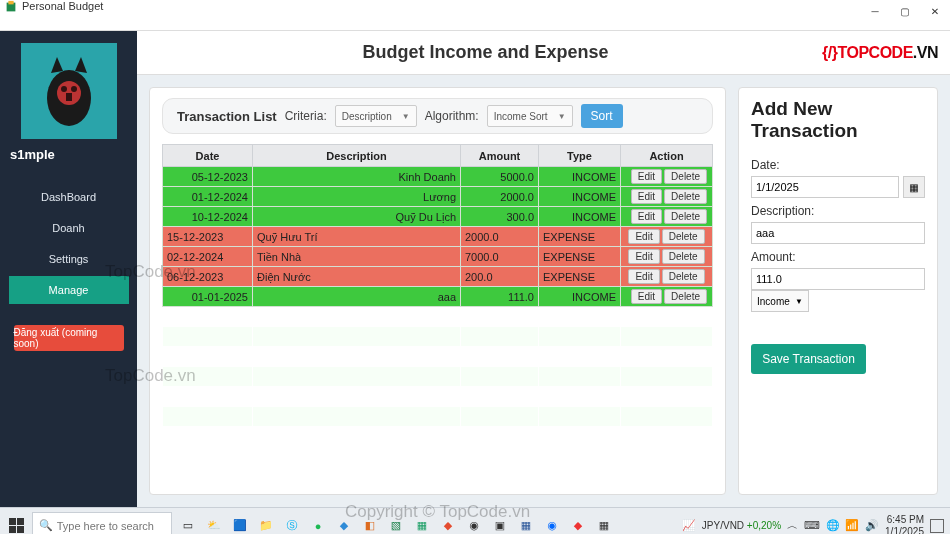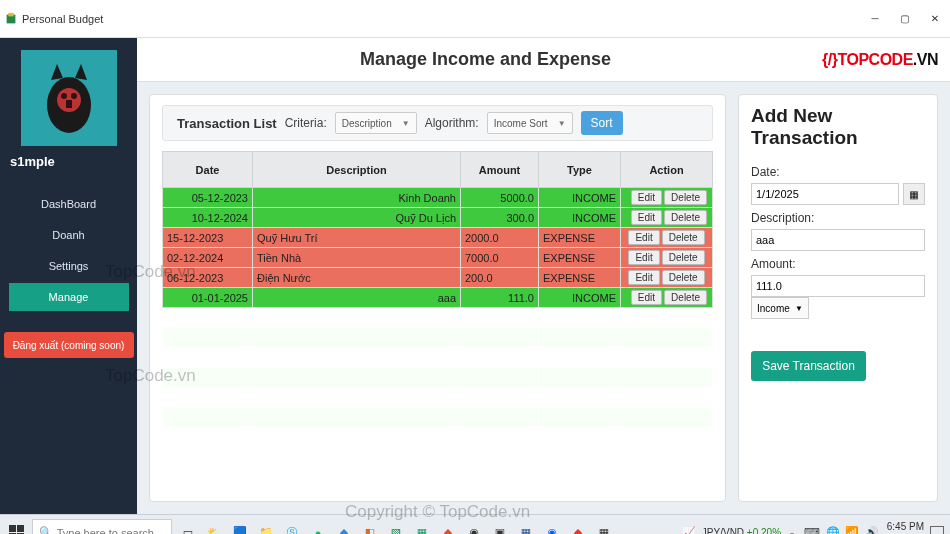--- a/index.html
+++ b/index.html
@@ -1,52 +1,52 @@
 <!DOCTYPE html>
 <html><head>
 <meta charset="utf-8">
 <style>
 * { box-sizing: border-box; margin: 0; padding: 0; font-family: "Segoe UI", Arial, sans-serif; }
 body { width: 950px; height: 534px; overflow: hidden; background: #fff; font-size: 12px; }
 
-.titlebar { height: 38px; background: #fff; display: flex; align-items: center; border-bottom: 1px solid #ddd; }
+.titlebar { height: 31px; background: #fff; display: flex; border-bottom: 1px solid #ddd; }
 .titlebar .icon { width: 14px; height: 14px; margin: 0 4px; }
 .titlebar .title { font-size: 11px; color: #333; flex: 1; }
 .titlebar .winbtn { width: 30px; height: 22px; display: flex; align-items: center; justify-content: center; font-size: 10px; color: #333; }
 
 .app { display: flex; height: 476px; background: #eaeff3; }
 
 .sidebar { width: 137px; background: #1f2a3a; display: flex; flex-direction: column; align-items: center; }
 .avatar-box { width: 96px; height: 96px; background: #2aa4aa; margin-top: 12px; display:flex;align-items:center;justify-content:center;}
 .avatar-box svg { width: 60px; height: 76px; }
 .username { color: #fff; font-weight: bold; font-size: 13px; margin-top: 8px; margin-bottom: 18px; align-self: flex-start; padding-left: 10px;}
 .nav-item { width: 120px; height: 28px; color: #dfe6ee; font-size: 11px; display: flex; align-items: center; justify-content: center; margin: 3px 0; }
 .nav-item.active { background: #16a085; color: #fff; }
-.logout { width: 130px; height: 26px; background: #e74c3c; color: #fff; font-size: 10px; display:flex;align-items:center;justify-content:center;border-radius:3px; margin-top: 18px; }
+.logout { width: 110px; height: 26px; background: #e74c3c; color: #fff; font-size: 10px; display:flex;align-items:center;justify-content:center;border-radius:3px; margin-top: 18px; }
 
 .main { flex: 1; display: flex; flex-direction: column; }
 .main-header { display: flex; align-items: center; height: 44px; padding: 0 12px; background: #fff; border-bottom: 1px solid #ddd;}
 .main-header h1 { flex: 1; text-align: center; font-size: 18px; font-weight: bold; color: #333; }
 .logo { font-weight: 900; font-size: 16px; color: #111; letter-spacing: -0.5px;}
 .logo .red { color: #e60012; }
 .logo .brk { color: #e60012; font-weight:900;}
 
 .content { flex: 1; display: flex; gap: 12px; padding: 12px; }
 
 .panel { background: #fff; border: 1px solid #ddd; border-radius: 4px; }
 .left-panel { flex: 1; display: flex; flex-direction: column; padding: 10px 6px; }
-.filter-bar { background: #f5f6f7; border: 1px solid #e3e3e3; border-radius: 3px; height: 36px; display: flex; align-items: center; padding: 0 14px; margin: 0 6px 10px 6px; gap: 8px;}
+.filter-bar { background: #f5f6f7; border: 1px solid #e3e3e3; border-radius: 11px; height: 36px; display: flex; align-items: center; padding: 0 14px; margin: 0 6px 10px 6px; gap: 8px;}
 .filter-bar .lbl-strong { font-weight: bold; font-size: 13px; color: #333; }
 .filter-bar .lbl { font-size: 12px; color: #444; }
 .dd { background: #fafafa; border: 1px solid #ccc; border-radius: 2px; height: 22px; display: flex; align-items: center; padding: 0 6px; font-size: 10px; color: #555; gap: 10px;}
 .dd .caret { font-size: 8px; color: #777; }
 .btn-sort { background: #4aa3df; color: #fff; border: none; border-radius: 3px; height: 24px; padding: 0 10px; font-size: 12px;}
 
 table { width: calc(100% - 12px); margin: 0 6px; border-collapse: collapse; font-size: 11px; color: #222; }
-thead th { background: #e8e9eb; border: 1px solid #cfd2d6; height: 36px; font-weight: bold; text-align: center; }
+thead th { background: #e8e9eb; border: 1px solid #cfd2d6; height: 22px; font-weight: bold; text-align: center; }
 tbody td { border: 1px solid #d4e0d4; padding: 2px 4px; height: 20px; }
 tbody tr.INCOME td { background: #3ec93e; text-align: right; }
 tbody tr.EXPENSE td { background: #eb6f5f; }
 tbody tr.empty td { background: #fff; border: 1px solid #fff; }
 tbody tr.empty.alt td { background: #f7fff7; }
 .col-action { text-align: center; white-space: nowrap;}
 .col-action .btn { display:inline-block; background: #efefef; border:1px solid #bbb; border-radius:2px; padding:1px 6px; font-size:10px; color:#333; margin:0 1px;}
 
 .right-panel { width: 200px; padding: 10px 12px; display: flex; flex-direction: column; }
 .right-panel h2 { font-size: 19px; font-weight: bold; margin-bottom: 10px; color: #222;}
@@ -111,21 +111,21 @@
         <div class="nav-item">DashBoard</div>
         <div class="nav-item">Doanh</div>
         <div class="nav-item">Settings</div>
         <div class="nav-item active">Manage</div>
       </div>
     <div class="logout">Đăng xuất (coming soon)</div>
   </div>
 
   <div class="main">
     <div class="main-header">
-      <h1>Manage Income and Expense</h1>
+      <h1>Budget Income and Expense</h1>
       <div class="logo"><span class="brk">{/}</span><span class="red">TOPCODE</span><span>.VN</span></div>
     </div>
 
     <div class="content">
       <div class="panel left-panel">
         <div class="filter-bar">
           <span class="lbl-strong">Transaction List</span>
           <span class="lbl">Criteria:</span>
           <div class="dd">
               <span>Description</span>
@@ -154,20 +154,27 @@
                 <th>Amount</th>
                 <th>Type</th>
                 <th>Action</th>
               </tr>
             </thead>
           <tbody id="tbody">
               <tr class="INCOME">
                 <td>05-12-2023</td>
                 <td>Kinh Doanh</td>
                 <td>5000.0</td>
+                <td>INCOME</td>
+                <td class="col-action"><span class="btn">Edit</span><span class="btn">Delete</span></td>
+              </tr>
+              <tr class="INCOME">
+                <td>01-12-2024</td>
+                <td>Lương</td>
+                <td>2000.0</td>
                 <td>INCOME</td>
                 <td class="col-action"><span class="btn">Edit</span><span class="btn">Delete</span></td>
               </tr>
               <tr class="INCOME">
                 <td>10-12-2024</td>
                 <td>Quỹ Du Lịch</td>
                 <td>300.0</td>
                 <td>INCOME</td>
                 <td class="col-action"><span class="btn">Edit</span><span class="btn">Delete</span></td>
               </tr>

